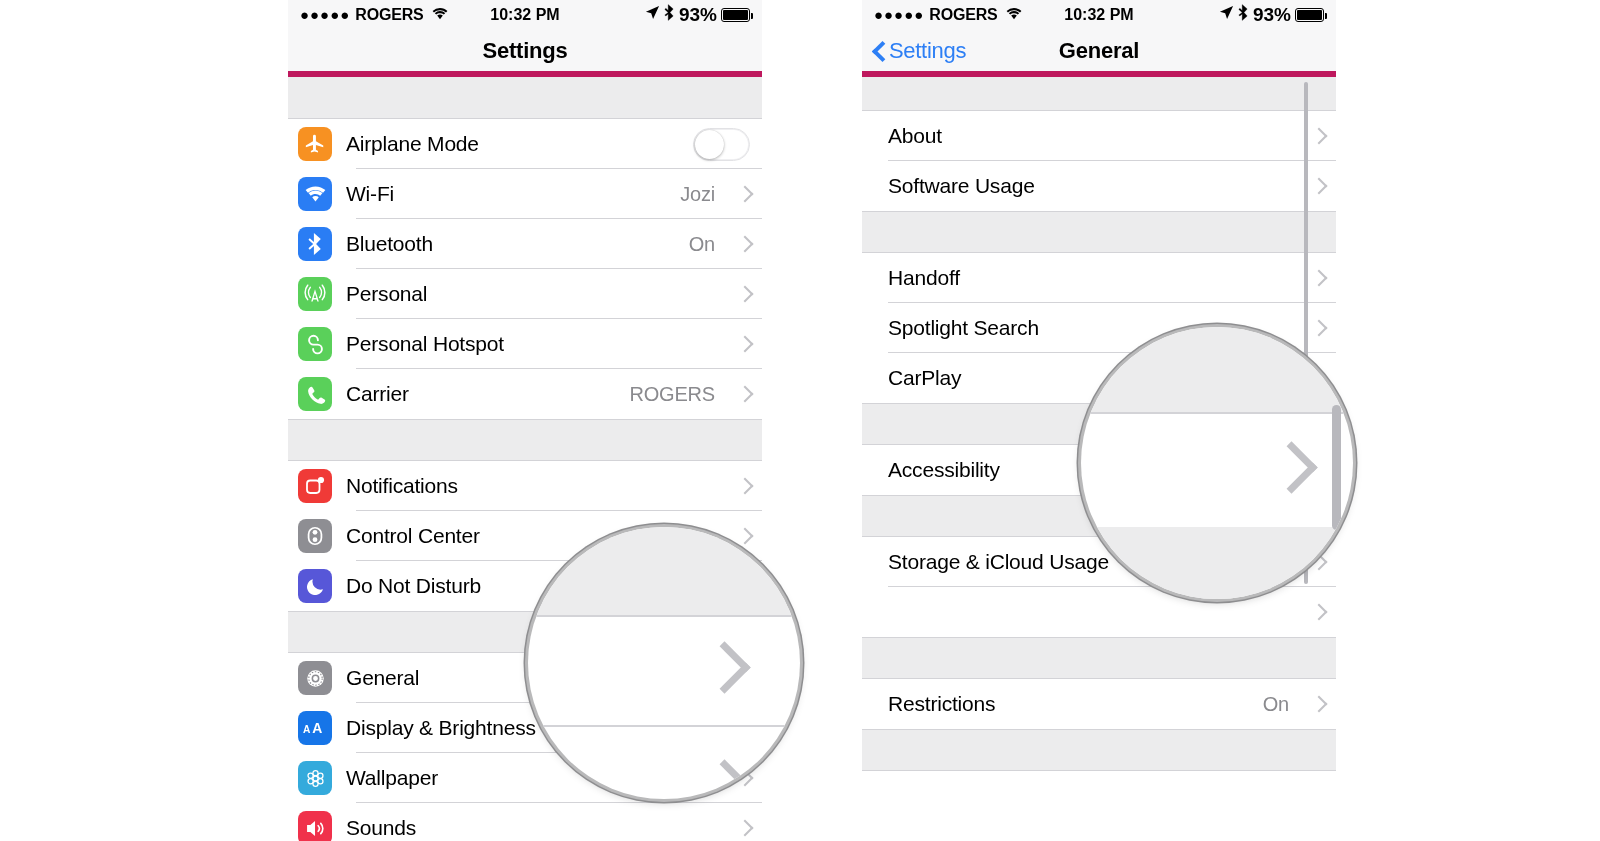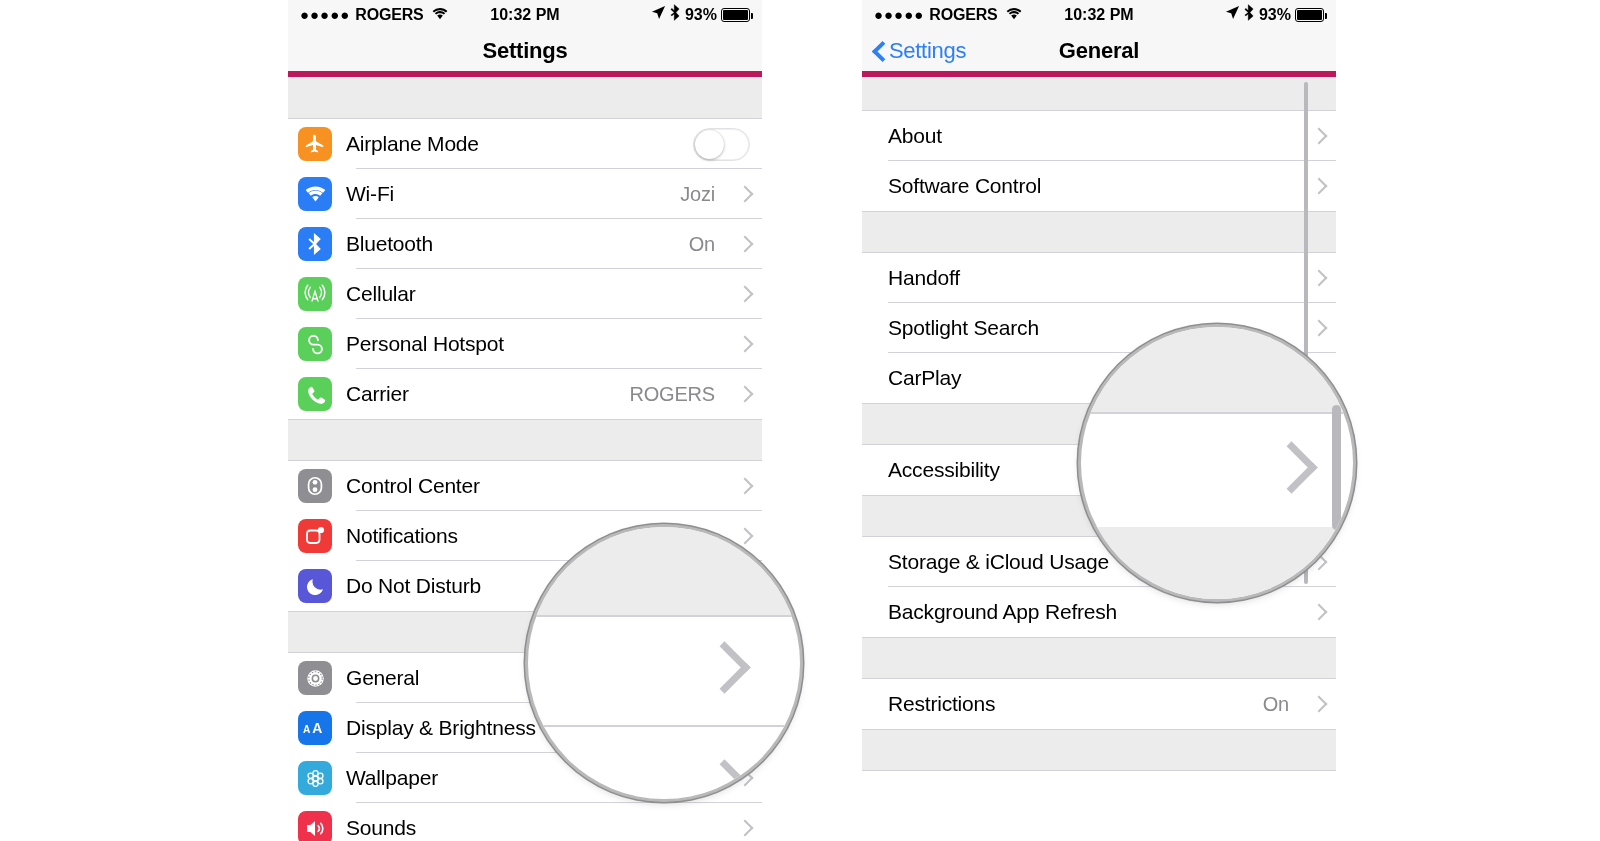--- a/index.html
+++ b/index.html
@@ -37,21 +37,21 @@
   }
   .sb-left { display:flex; align-items:center; gap:5px; }
   .sb-dots { letter-spacing: 1px; font-size: 15px; line-height:1; position:relative; top:-1px;}
   .sb-carrier { font-size: 16px; font-weight: bold; letter-spacing:-0.2px;}
   .sb-wifi { margin-left: 3px; display:inline-block; }
   .sb-center {
     position: absolute; left:0; right:0; text-align:center;
     font-size: 16px; font-weight: bold; pointer-events:none;
   }
   .sb-right { margin-left:auto; display:flex; align-items:center; gap:4px; z-index:2;}
-  .sb-batt-pct { font-size: 16px; font-weight: bold; }
+  .sb-batt-pct { font-size: 19px; font-weight: bold; }
   .batt {
     width: 29px; height: 14px; border: 1.6px solid #000; border-radius: 3px;
     position: relative; display:inline-block;
   }
   .batt::after{
     content:""; position:absolute; right:-4px; top:4px; width:2.5px; height:6px;
     background:#000; border-radius:0 1px 1px 0;
   }
   .batt i { position:absolute; left:1px; top:1px; bottom:1px; width:93%; background:#000; border-radius:1px; display:block;}
 
@@ -254,21 +254,21 @@
 
       <div class="row">
         <span class="app-icon" style="background:#5ad05a">
           <svg width="24" height="24" viewBox="0 0 24 24">
               <g fill="none" stroke="#fff" stroke-width="1.5" stroke-linecap="round">
                 <path d="M7.3 5.4a8 8 0 0 0 0 10M16.7 5.4a8 8 0 0 1 0 10M4.7 3.2a11.4 11.4 0 0 0 0 14.4M19.3 3.2a11.4 11.4 0 0 1 0 14.4"></path>
               </g>
               <path d="M12 7.2 8.2 19.6h1.5l.6-2.2h3.4l.6 2.2h1.5zM10.7 15.9l1.3-4.4 1.3 4.4z" fill="#fff"></path>
             </svg>
         </span>
-        <span class="row-label">Cellular</span>
+        <span class="row-label">Personal</span>
         <span class="row-right">
           <span class="chev"></span>
         </span>
         <span class="sep"></span>
       </div>
 
       <div class="row">
         <span class="app-icon" style="background:#5ad05a">
           <svg width="23" height="23" viewBox="0 0 24 24">
               <g fill="none" stroke="#fff" stroke-width="2" stroke-linecap="round">
@@ -292,42 +292,42 @@
         <span class="row-label">Carrier</span>
         <span class="row-right">
           <span class="row-value">ROGERS</span>
           <span class="chev"></span>
         </span>
       </div>
 
       <div class="gap"></div>
 
       <div class="row">
+        <span class="app-icon" style="background:#f03a37">
+          <svg width="24" height="24" viewBox="0 0 24 24">
+              <rect x="4" y="6.5" width="12.5" height="12.5" rx="3.2" fill="none" stroke="#fff" stroke-width="1.8"></rect>
+              <circle cx="18" cy="6" r="3.1" fill="#fff"></circle>
+            </svg>
+        </span>
+        <span class="row-label">Notifications</span>
+        <span class="row-right">
+          <span class="chev"></span>
+        </span>
+        <span class="sep"></span>
+      </div>
+
+      <div class="row">
         <span class="app-icon" style="background:#8e8e93">
           <svg width="22" height="22" viewBox="0 0 24 24">
               <rect x="5" y="3" width="14" height="18" rx="7" fill="none" stroke="#fff" stroke-width="1.9"></rect>
               <circle cx="12" cy="8" r="2.6" fill="#fff"></circle>
               <circle cx="12" cy="16" r="2.6" fill="#fff"></circle>
             </svg>
         </span>
         <span class="row-label">Control Center</span>
-        <span class="row-right">
-          <span class="chev"></span>
-        </span>
-        <span class="sep"></span>
-      </div>
-
-      <div class="row">
-        <span class="app-icon" style="background:#f03a37">
-          <svg width="24" height="24" viewBox="0 0 24 24">
-              <rect x="4" y="6.5" width="12.5" height="12.5" rx="3.2" fill="none" stroke="#fff" stroke-width="1.8"></rect>
-              <circle cx="18" cy="6" r="3.1" fill="#fff"></circle>
-            </svg>
-        </span>
-        <span class="row-label">Notifications</span>
         <span class="row-right">
           <span class="chev"></span>
         </span>
         <span class="sep"></span>
       </div>
 
       <div class="row">
         <span class="app-icon" style="background:#5757d8">
           <svg width="21" height="21" viewBox="0 0 24 24">
               <path d="M20.5 15.2A9.2 9.2 0 0 1 9 3.6a9.3 9.3 0 1 0 11.5 11.6z" fill="#fff"></path>
@@ -457,21 +457,21 @@
       <div class="gap short" style="border-top:none;"></div>
 
       <div class="row noicon">
         <span class="row-label">About</span>
         <span class="row-right">
             <span class="chev"></span>
           </span>
         <span class="sep"></span>
       </div>
       <div class="row noicon">
-        <span class="row-label">Software Control</span>
+        <span class="row-label">Software Usage</span>
         <span class="row-right">
             <span class="chev"></span>
           </span>
       </div>
 
       <div class="gap"></div>
 
       <div class="row noicon">
         <span class="row-label">Handoff</span>
         <span class="row-right">
@@ -505,21 +505,20 @@
       <div class="gap"></div>
 
       <div class="row noicon">
         <span class="row-label">Storage &amp; iCloud Usage</span>
         <span class="row-right">
             <span class="chev"></span>
           </span>
         <span class="sep"></span>
       </div>
       <div class="row noicon">
-        <span class="row-label">Background App Refresh</span>
         <span class="row-right">
             <span class="chev"></span>
           </span>
       </div>
 
       <div class="gap"></div>
 
       <div class="row noicon">
         <span class="row-label">Restrictions</span>
         <span class="row-right">

